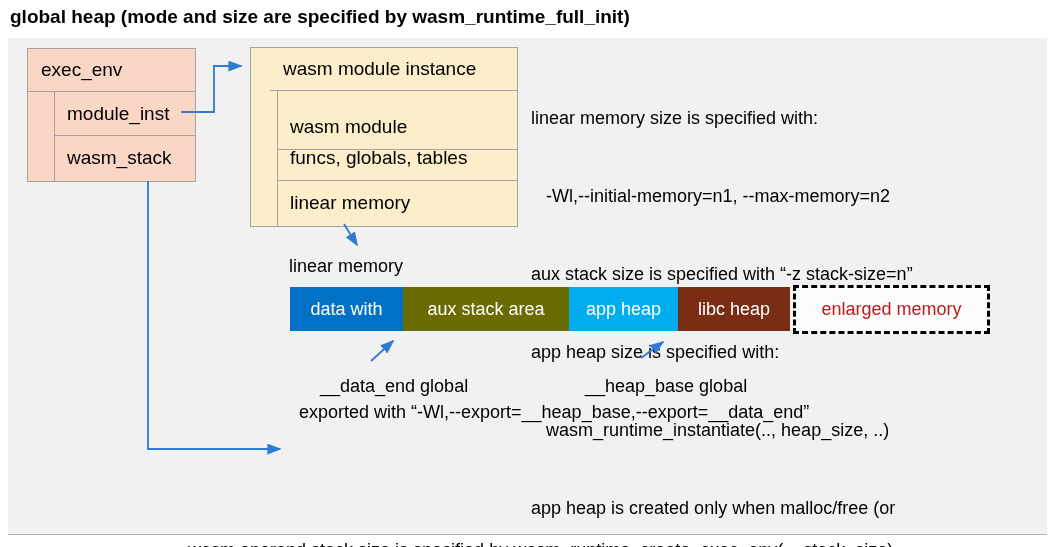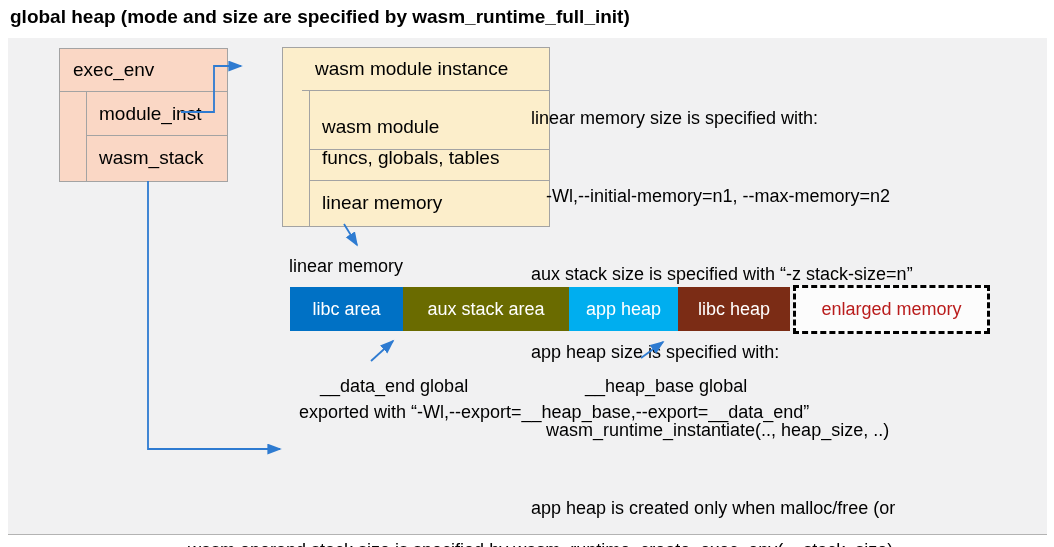--- a/index.html
+++ b/index.html
@@ -4,21 +4,21 @@
 <style>
   html,body{margin:0;padding:0;background:#ffffff;}
   body{width:1054px;height:547px;font-family:"Liberation Sans","DejaVu Sans",sans-serif;color:#000;}
   .stage{position:relative;width:1054px;height:547px;overflow:hidden;background:#fff;}
 
   .title{position:absolute;left:10px;top:6px;font-size:19px;font-weight:600;letter-spacing:0;}
 
   .panel{position:absolute;left:8px;top:38px;width:1039px;height:496px;background:#f1f1f2;border-bottom:1px solid #b3b3b3;}
 
   
-  .structbox{position:absolute;border:1px solid #a3a3a3;font-size:19px;margin-left:32px;}
+  .structbox{position:absolute;border:1px solid #a3a3a3;font-size:19px;}
   .pink{background:#fad7c5;}
   .cream{background:#fceecb;padding-left:19px;}
   .structbox .hdr{height:42px;line-height:42px;padding-left:13px;border-bottom:1px solid #a3a3a3;}
   .structbox .body{position:absolute;left:0;right:0;top:43px;bottom:0;}
   .structbox .leftcol{position:absolute;left:0;top:0;bottom:0;width:26px;border-right:1px solid #a3a3a3;}
   .structbox .row{position:absolute;left:26px;right:0;padding-left:13px;border-bottom:1px solid #a3a3a3;}
   .structbox .row.last{border-bottom:none;}
 
   .exec{left:27px;top:48px;width:167px;height:132px;}
   .exec .row{height:43px;line-height:43px;}
@@ -87,21 +87,21 @@
     <div>   -Wl,--initial-memory=n1, --max-memory=n2</div>
     <div>aux stack size is specified with “-z stack-size=n”</div>
     <div>app heap size is specified with:</div>
     <div>   wasm_runtime_instantiate(.., heap_size, ..)</div>
     <div>app heap is created only when malloc/free (or</div>
     
   </div>
 
   <div class="lm-label">linear memory</div>
   <div class="membar">
-    <div class="seg seg-data">libc area</div>
+    <div class="seg seg-data">data with</div>
     <div class="seg seg-aux">aux stack area</div>
     <div class="seg seg-app">app heap</div>
     <div class="seg seg-libc">libc heap</div>
   </div>
   <div class="enlarged">enlarged memory</div>
 
   <div class="anno data-end">__data_end global</div>
   <div class="anno heap-base">__heap_base global</div>
   <div class="anno export-note">exported with “-Wl,--export=__heap_base,--export=__data_end”</div>
 

